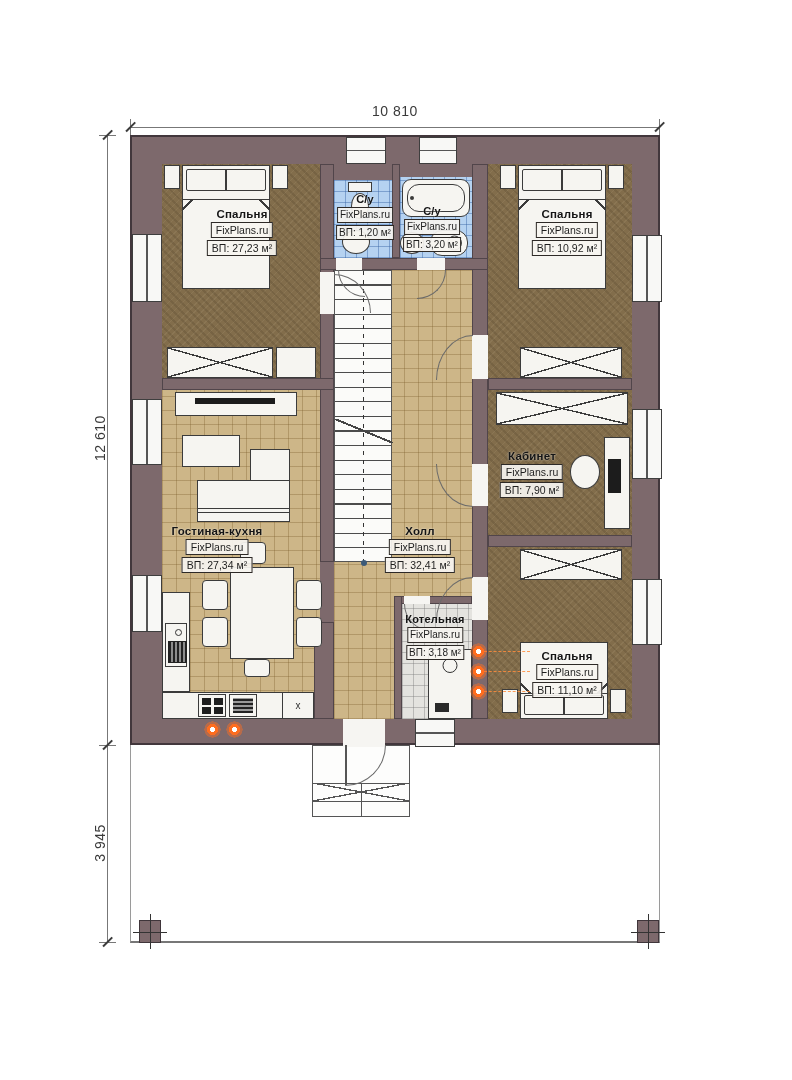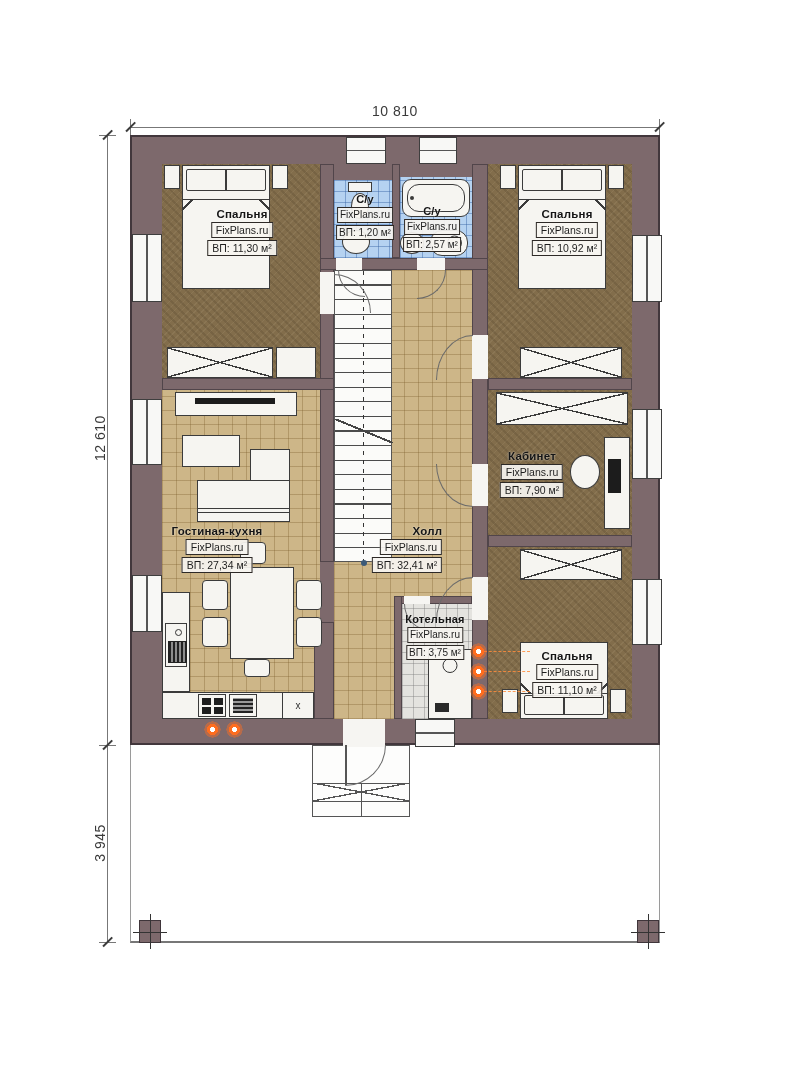--- a/index.html
+++ b/index.html
@@ -264,56 +264,56 @@
     <div class="furn xbox" style="left:388px;top:412px;width:102px;height:31px;"></div>
     <div class="furn" style="left:370px;top:552px;width:16px;height:24px;"></div>
     <div class="furn" style="left:478px;top:552px;width:16px;height:24px;"></div>
     <div class="furn" style="left:388px;top:505px;width:88px;height:77px;"></div>
     <div class="furn fold-b" style="left:388px;top:505px;width:88px;height:52px;"></div>
     <div class="furn pillows" style="left:392px;top:558px;width:80px;height:20px;"></div>
 
     <div class="rlabel" style="left:110px;top:71px;">
       <div class="nm">Спальня</div>
       <div class="bx">FixPlans.ru</div>
-      <div class="bx">ВП: 11,30 м²</div>
+      <div class="bx">ВП: 27,23 м²</div>
     </div>
     <div class="rlabel sm" style="left:233px;top:56px;">
       <div class="nm">С/у</div>
       <div class="bx">FixPlans.ru</div>
       <div class="bx">ВП: 1,20 м²</div>
     </div>
     <div class="rlabel sm" style="left:300px;top:68px;">
       <div class="nm">С/у</div>
       <div class="bx">FixPlans.ru</div>
-      <div class="bx">ВП: 2,57 м²</div>
+      <div class="bx">ВП: 3,20 м²</div>
     </div>
     <div class="rlabel" style="left:435px;top:71px;">
       <div class="nm">Спальня</div>
       <div class="bx">FixPlans.ru</div>
       <div class="bx">ВП: 10,92 м²</div>
     </div>
     <div class="rlabel" style="left:400px;top:313px;">
       <div class="nm">Кабинет</div>
       <div class="bx">FixPlans.ru</div>
       <div class="bx">ВП: 7,90 м²</div>
     </div>
     <div class="rlabel" style="left:85px;top:388px;">
       <div class="nm">Гостиная-кухня</div>
       <div class="bx">FixPlans.ru</div>
       <div class="bx">ВП: 27,34 м²</div>
     </div>
-    <div class="rlabel" style="left:275px;top:388px;align-items:flex-end;">
+    <div class="rlabel" style="left:288px;top:388px;">
       <div class="nm">Холл</div>
       <div class="bx">FixPlans.ru</div>
       <div class="bx">ВП: 32,41 м²</div>
     </div>
     <div class="rlabel sm" style="left:303px;top:476px;">
       <div class="nm">Котельная</div>
       <div class="bx">FixPlans.ru</div>
-      <div class="bx">ВП: 3,75 м²</div>
+      <div class="bx">ВП: 3,18 м²</div>
     </div>
     <div class="rlabel" style="left:435px;top:513px;">
       <div class="nm">Спальня</div>
       <div class="bx">FixPlans.ru</div>
       <div class="bx">ВП: 11,10 м²</div>
     </div>
 
   </div>
 
 </div>

